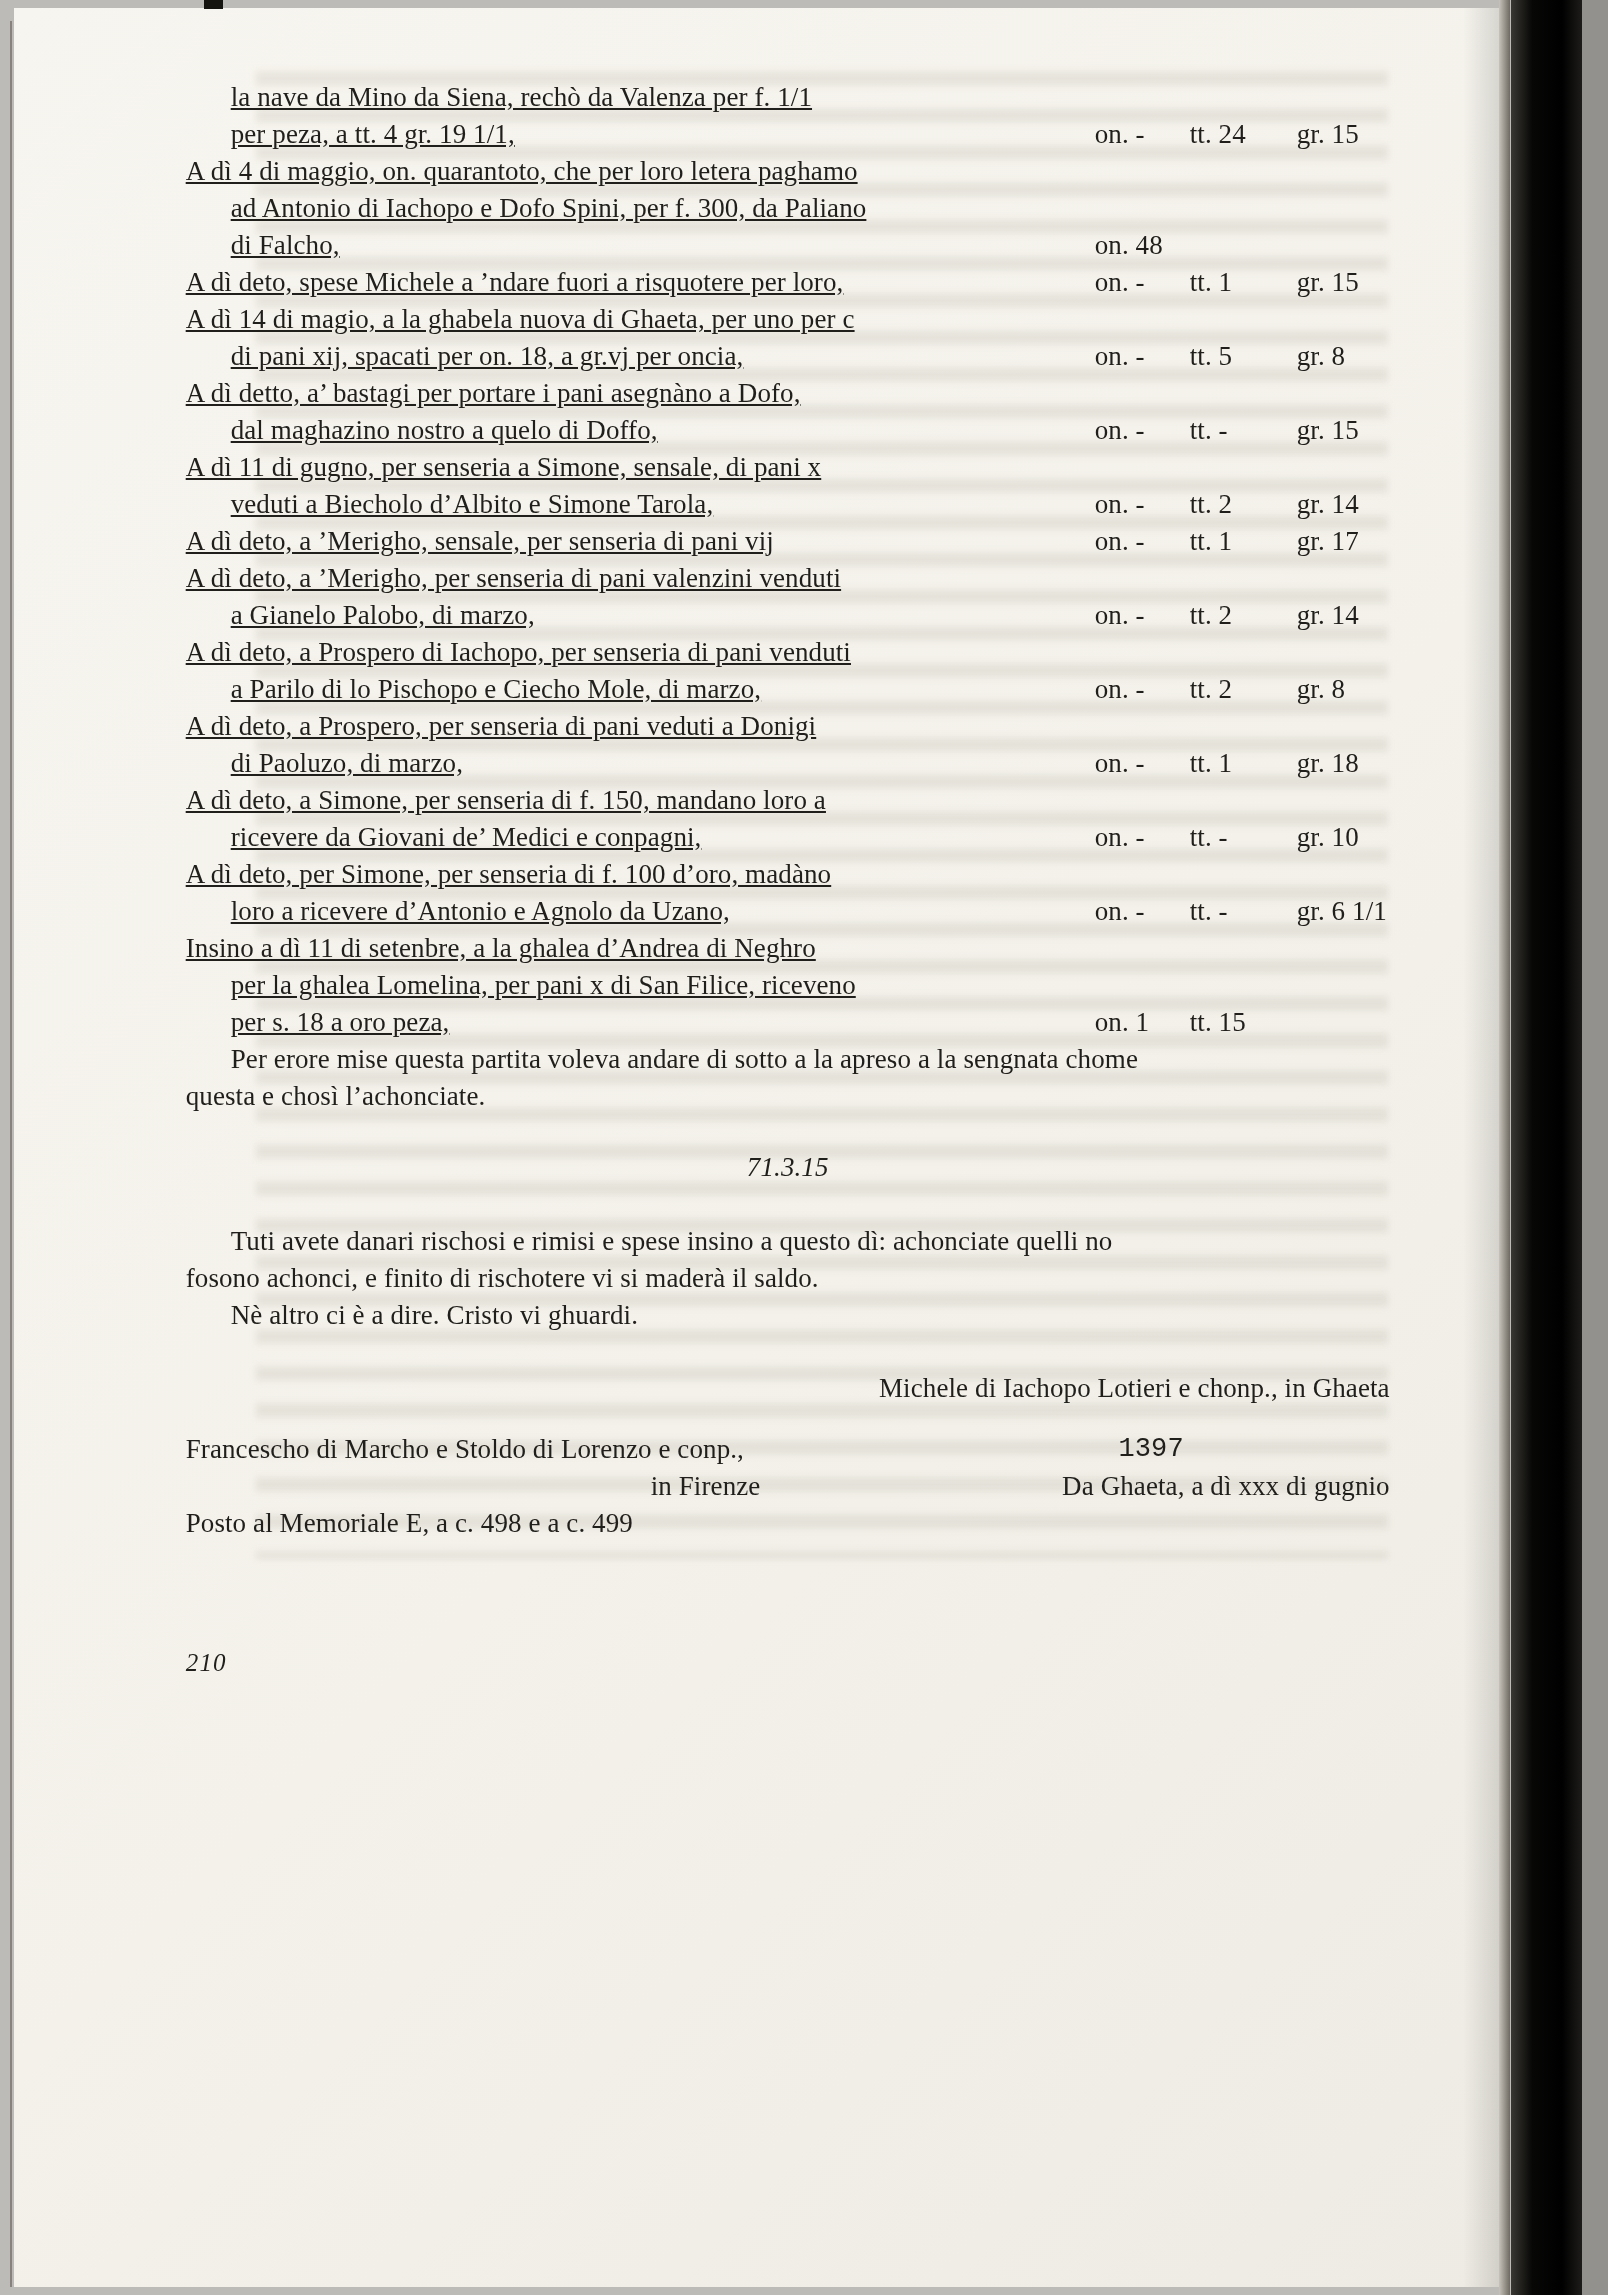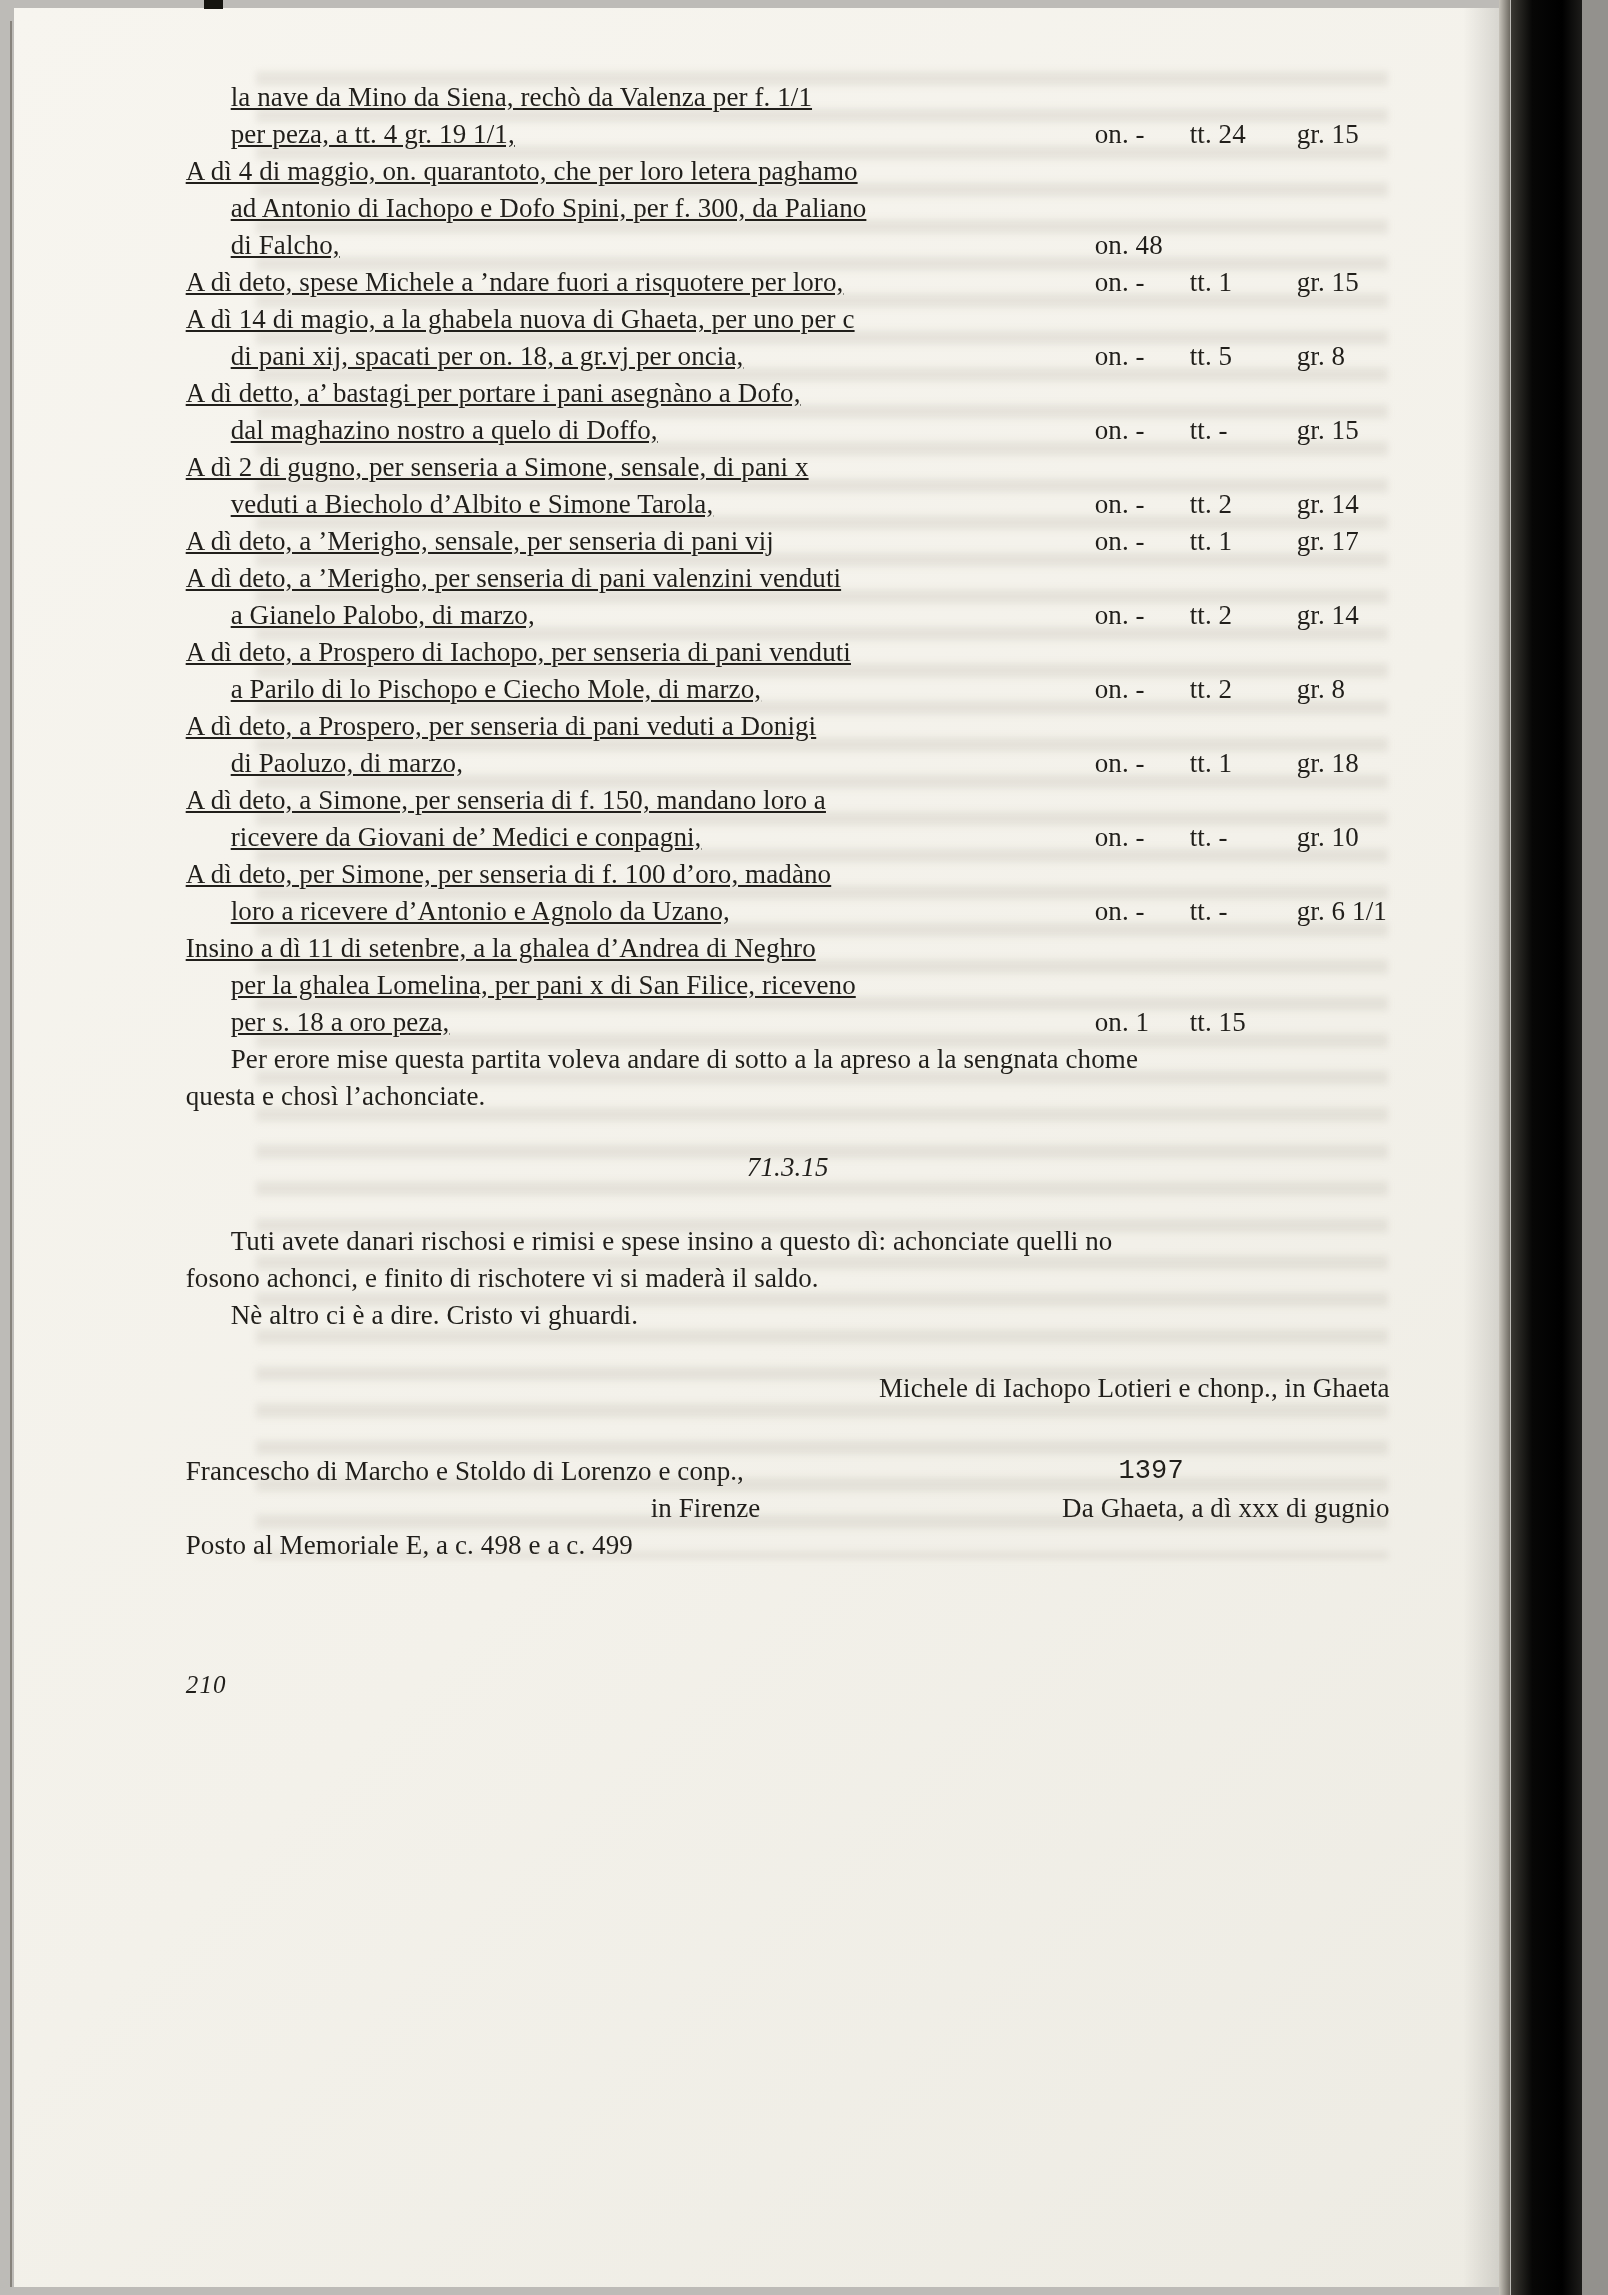--- a/index.html
+++ b/index.html
@@ -55,21 +55,21 @@
   .amt-on { width: 95px; }
   .amt-tt { width: 107px; }
   .amt-gr { flex: 1; }
 
   .para-line { white-space: nowrap; }
   .indent { padding-left: 45px; }
 
   .ref { text-align: center; margin-top: 34px; margin-bottom: 37px; font-style: italic; }
   .signature { text-align: right; margin-top: 36px; }
 
-  .footer { margin-top: 46px; }
+  .footer { margin-top: 24px; }
   .footer-row { display: flex; }
   .year { margin-left: auto; margin-right: 206px; font-family: Liberation Mono, monospace; }
   .place { margin-left: 465px; }
   .provenance { margin-left: auto; }
 
   .page-number { margin-top: 102px; font-size: 25px; letter-spacing: 1.2px; font-style: italic; }
 </style>
 </head>
 <body>
 
@@ -120,21 +120,21 @@
           <div class="entry">
             <div class="eline">A dì detto, a’ bastagi per portare i pani asegnàno a Dofo,</div>
             <div class="eline wrap">dal maghazino nostro a quelo di Doffo,</div>
             <div class="amount">
               <span class="amt-on">on. -</span>
               <span class="amt-tt">tt. -</span>
               <span class="amt-gr">gr. 15</span>
             </div>
           </div>
           <div class="entry">
-            <div class="eline">A dì 2 di gugno, per senseria a Simone, sensale, di pani x</div>
+            <div class="eline">A dì 11 di gugno, per senseria a Simone, sensale, di pani x</div>
             <div class="eline wrap">veduti a Biecholo d’Albito e Simone Tarola,</div>
             <div class="amount">
               <span class="amt-on">on. -</span>
               <span class="amt-tt">tt. 2</span>
               <span class="amt-gr">gr. 14</span>
             </div>
           </div>
           <div class="entry">
             <div class="eline">A dì deto, a ’Merigho, sensale, per senseria di pani vij</div>
             <div class="amount">

